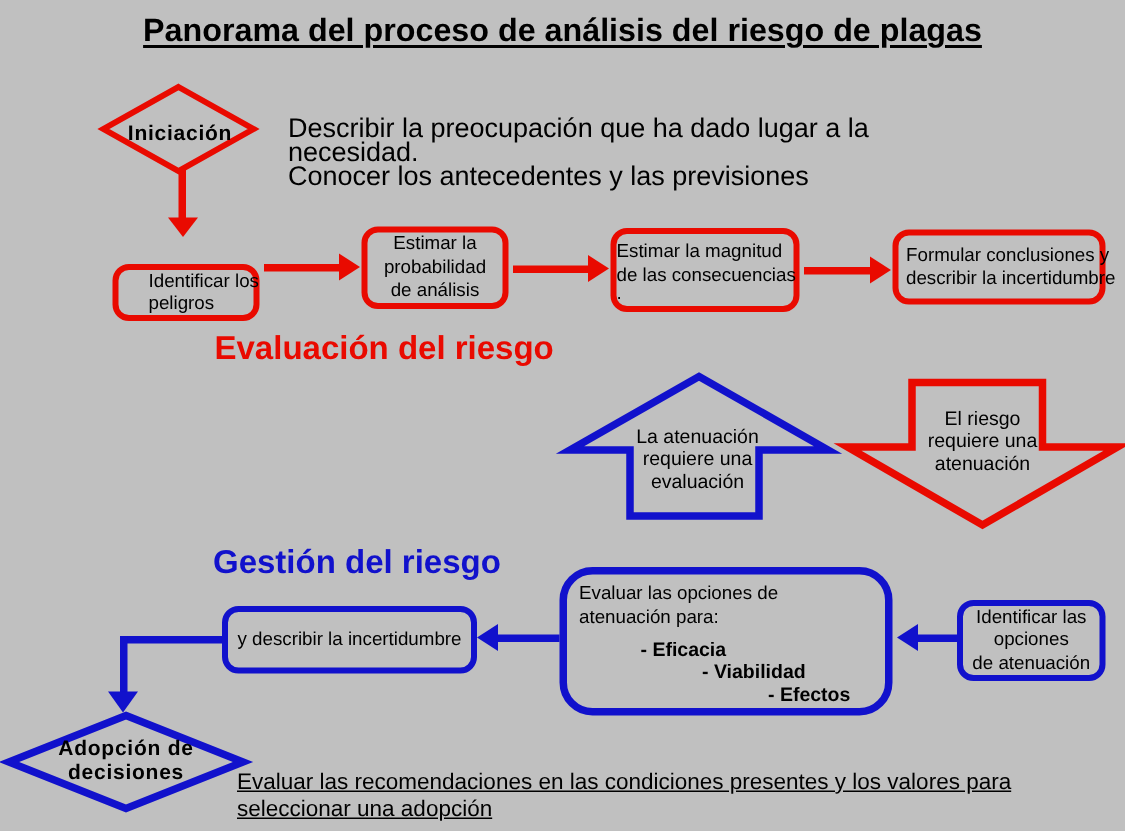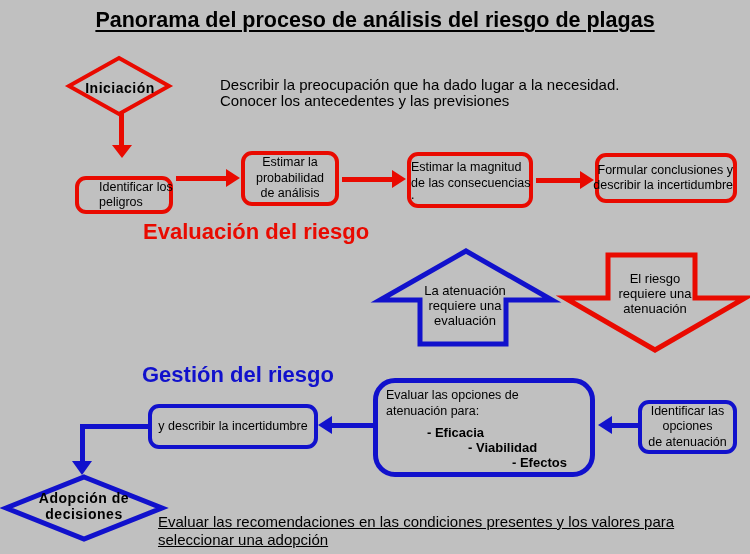--- a/index.html
+++ b/index.html
@@ -14,21 +14,21 @@
   #canvas{
     position:relative;width:750px;height:554px;background:var(--bg);
     overflow:hidden;color:var(--black);
   }
   .abs{position:absolute;}
   .title{
     left:0;right:0;top:8px;text-align:center;
     font-size:21.5px;font-weight:bold;text-decoration:underline;
     text-underline-offset:3px;
   }
-  .small-text{font-size:15px;line-height:16px;margin-left:28px;}
+  .small-text{font-size:18px;line-height:16px;}
   .box{
     position:absolute;border:4px solid var(--red);border-radius:11px;
     font-size:12.5px;line-height:15.5px;
     display:flex;flex-direction:column;justify-content:center;
     background:transparent;
   }
   .box.blue{border-color:var(--blue);}
   .box .ln{white-space:nowrap;}
   .heading{font-size:22px;font-weight:bold;white-space:nowrap;}
   .heading.red{color:var(--red);}
@@ -94,21 +94,21 @@
     <div class="ln">Estimar la magnitud</div>
     <div class="ln">de las consecuencias</div>
     <div class="ln" style="line-height:9px;">.</div>
   </div>
 
   <div class="abs" style="left:536px;top:171px;width:58px;height:18px;">
     <div class="shaft red" style="left:0;top:7px;width:44px;height:5px;"></div>
     <div class="head right red" style="left:44px;top:0;"></div>
   </div>
 
-  <div class="box" style="left:595px;top:153px;width:142px;height:50px;padding-left:5px;align-items:flex-end;">
+  <div class="box" style="left:595px;top:153px;width:142px;height:50px;padding-left:5px;">
     <div class="ln">Formular conclusiones y</div>
     <div class="ln">describir la incertidumbre</div>
   </div>
 
   <div class="abs heading red" style="left:143px;top:219px;">Evaluación del riesgo</div>
 
   <svg class="abs" style="left:376px;top:247px;" width="180" height="101" viewBox="0 0 180 101">
     <polygon points="90,4 176,53 130,53 130,97 44,97 44,53 4,53" fill="none" stroke="#1111cc" stroke-width="5" stroke-linejoin="miter"></polygon>
   </svg>
   <div class="shape-label" style="left:390px;top:283px;width:150px;">

